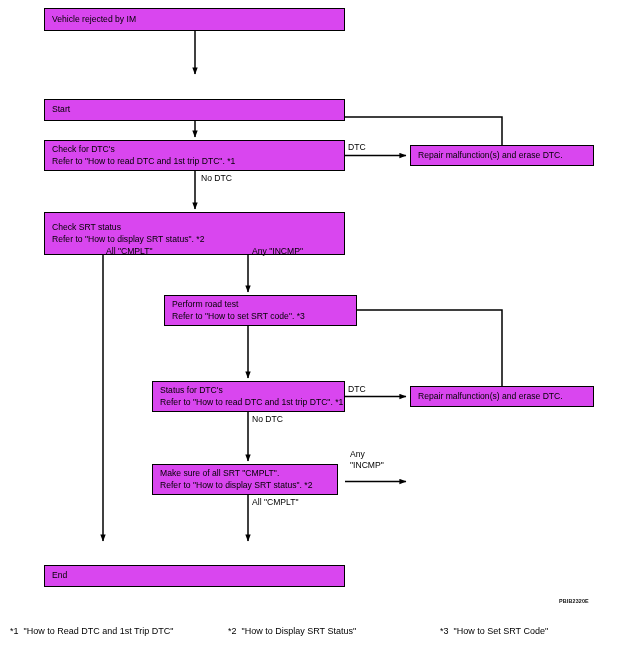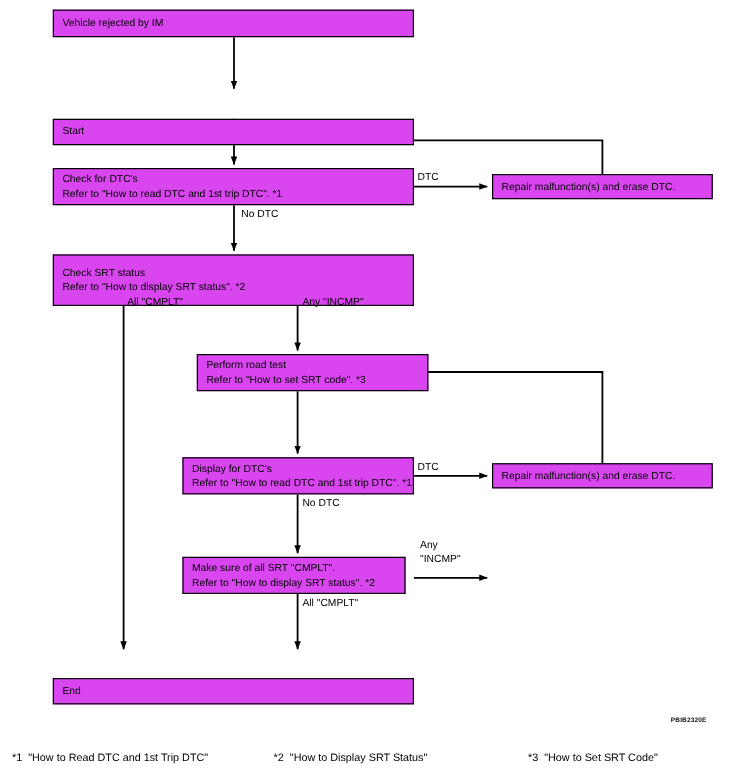--- a/index.html
+++ b/index.html
@@ -112,21 +112,21 @@
       <path d="M248,495 L248,541" marker-end="url(#ah)"></path>
     </g>
   </svg>
 
   <div class="node" style="left: 44px; top: 8px; width: 301px; height: 23px;"><span class="ln">Vehicle rejected by IM</span></div>
   <div class="node" style="left: 44px; top: 77px; width: 301px; height: 22px; margin-top: 22px;"><span class="ln">Start</span></div>
   <div class="node" style="left: 44px; top: 140px; width: 301px; height: 31px;"><span class="ln">Check for DTC's</span><span class="ln">Refer to "How to read DTC and 1st trip DTC". *1</span></div>
   <div class="node" style="left: 410px; top: 145px; width: 184px; height: 21px;"><span class="ln">Repair malfunction(s) and erase DTC.</span></div>
   <div class="node" style="left: 44px; top: 212px; width: 301px; height: 43px;"><span class="ln">Check SRT status</span><span class="ln">Refer to "How to display SRT status". *2</span></div>
   <div class="node" style="left: 152px; top: 295px; width: 193px; height: 31px; margin-left: 12px;"><span class="ln">Perform road test</span><span class="ln">Refer to "How to set SRT code". *3</span></div>
-  <div class="node" style="left: 152px; top: 381px; width: 193px; height: 31px;"><span class="ln">Display for DTC's</span><span class="ln">Refer to "How to read DTC and 1st trip DTC". *1</span></div>
+  <div class="node" style="left: 152px; top: 381px; width: 193px; height: 31px;"><span class="ln">Status for DTC's</span><span class="ln">Refer to "How to read DTC and 1st trip DTC". *1</span></div>
   <div class="node" style="left: 410px; top: 386px; width: 184px; height: 21px;"><span class="ln">Repair malfunction(s) and erase DTC.</span></div>
   <div class="node" style="left: 152px; top: 464px; width: 186px; height: 31px;"><span class="ln">Make sure of all SRT "CMPLT".</span><span class="ln">Refer to "How to display SRT status". *2</span></div>
   <div class="node" style="left: 44px; top: 565px; width: 301px; height: 22px;"><span class="ln">End</span></div>
 
   <div class="edge-label" style="left: 348px; top: 142px;">DTC</div>
   <div class="edge-label" style="left: 201px; top: 173px;">No DTC</div>
   <div class="edge-label" style="left: 106px; top: 246px;">All "CMPLT"</div>
   <div class="edge-label" style="left: 252px; top: 246px;">Any "INCMP"</div>
   <div class="edge-label" style="left: 348px; top: 384px;">DTC</div>
   <div class="edge-label" style="left: 252px; top: 414px;">No DTC</div>

